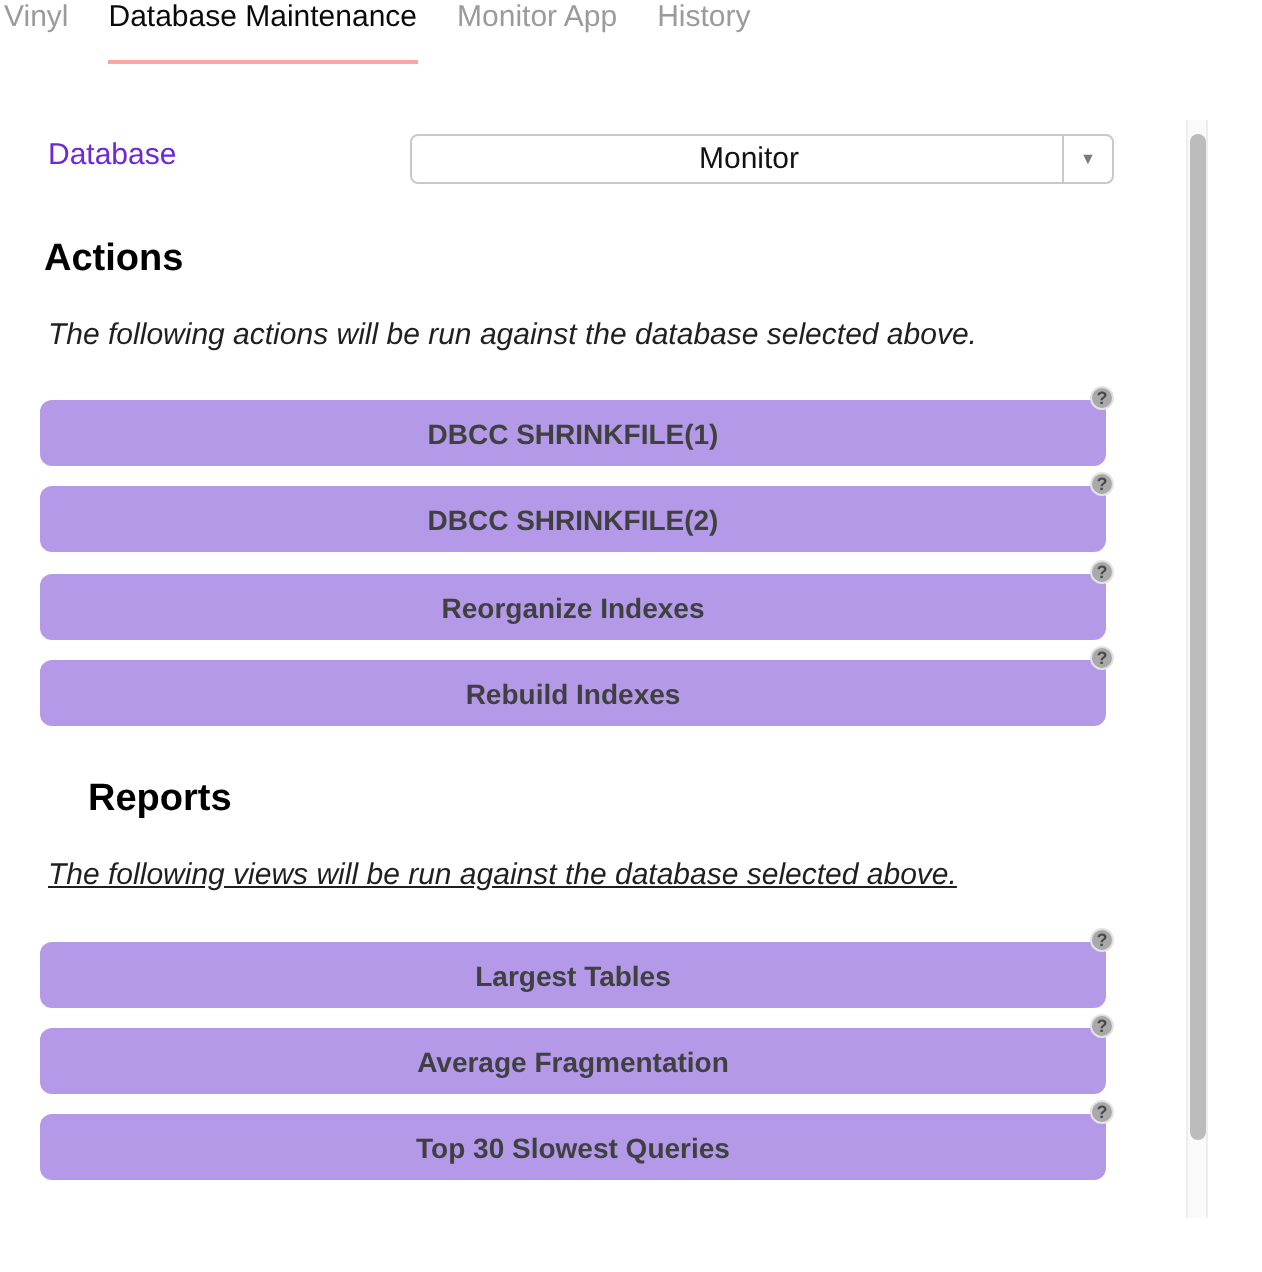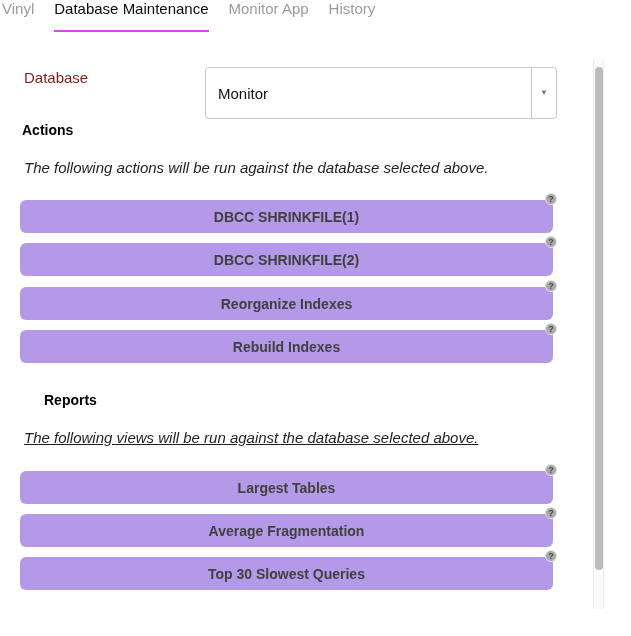--- a/index.html
+++ b/index.html
@@ -29,44 +29,45 @@
     font-size: 15px;
     line-height: 16px;
     color: #9b9b9b;
     padding-top: 1px;
     padding-bottom: 13px;
     cursor: pointer;
     white-space: nowrap;
   }
   .tab.active {
     color: #0a0a0a;
-    border-bottom: 2px solid #d946ef;
+    border-bottom: 2px solid #fca5a5;
   }
 
   
   .db-label {
     position: absolute;
     left: 24px;
     top: 69px;
     font-size: 15px;
-    color: #7f1d1d;
+    color: #6d28d9;
   }
   .dropdown {
     position: absolute;
     left: 205px;
     top: 67px;
     width: 352px;
-    height: 52px;
+    height: 25px;
     border: 1px solid #c9c9c9;
     border-radius: 4px;
     background: #ffffff;
     box-sizing: border-box;
     display: flex;
     align-items: center;
     cursor: pointer;
+    text-align: center;
   }
   .dropdown-value {
     flex: 1;
     padding-left: 12px;
     font-size: 15px;
     color: #111111;
   }
   .dropdown-arrow-box {
     width: 24px;
     align-self: stretch;
@@ -78,21 +79,21 @@
   .dropdown-arrow {
     font-size: 8px;
     color: #7a7a7a;
     line-height: 1;
   }
 
   
   .section-title {
     position: absolute;
     left: 22px;
-    font-size: 14px;
+    font-size: 19px;
     font-weight: bold;
     color: #000000;
     line-height: 20px;
   }
   .section-desc {
     position: absolute;
     left: 24px;
     font-size: 15px;
     font-style: italic;
     color: #1f1f1f;

